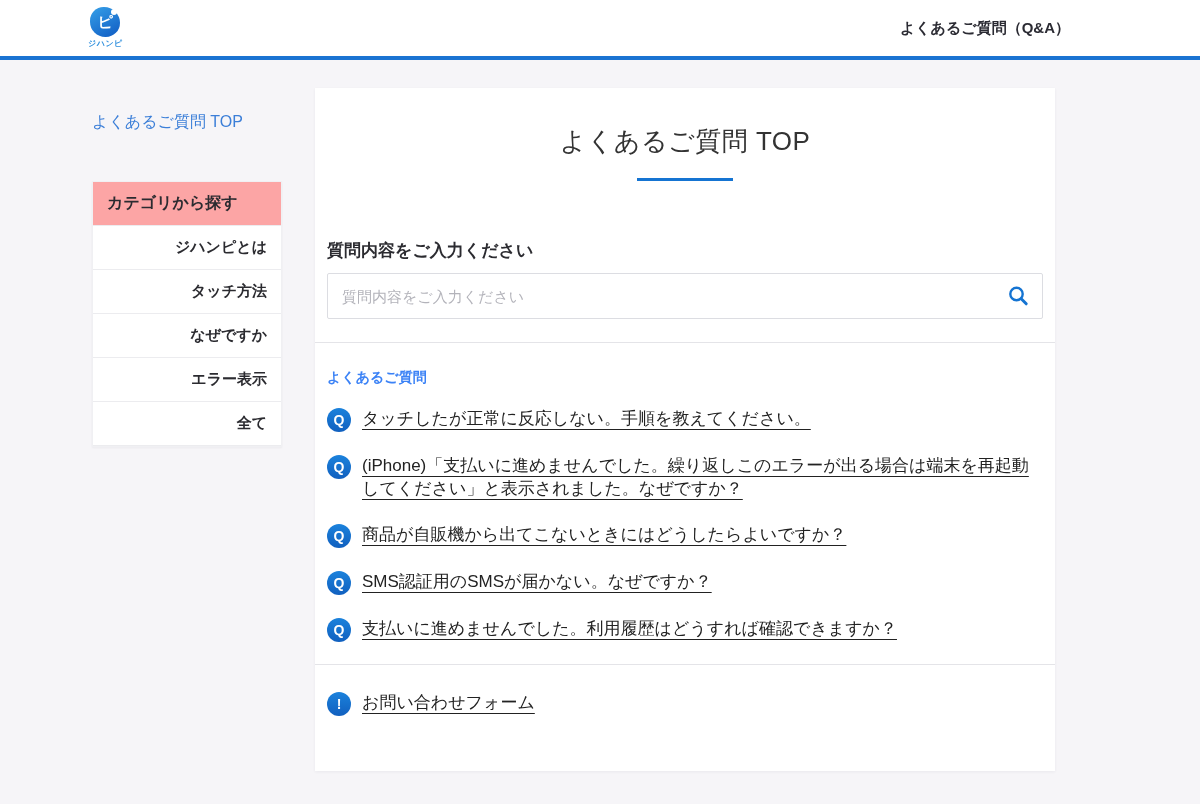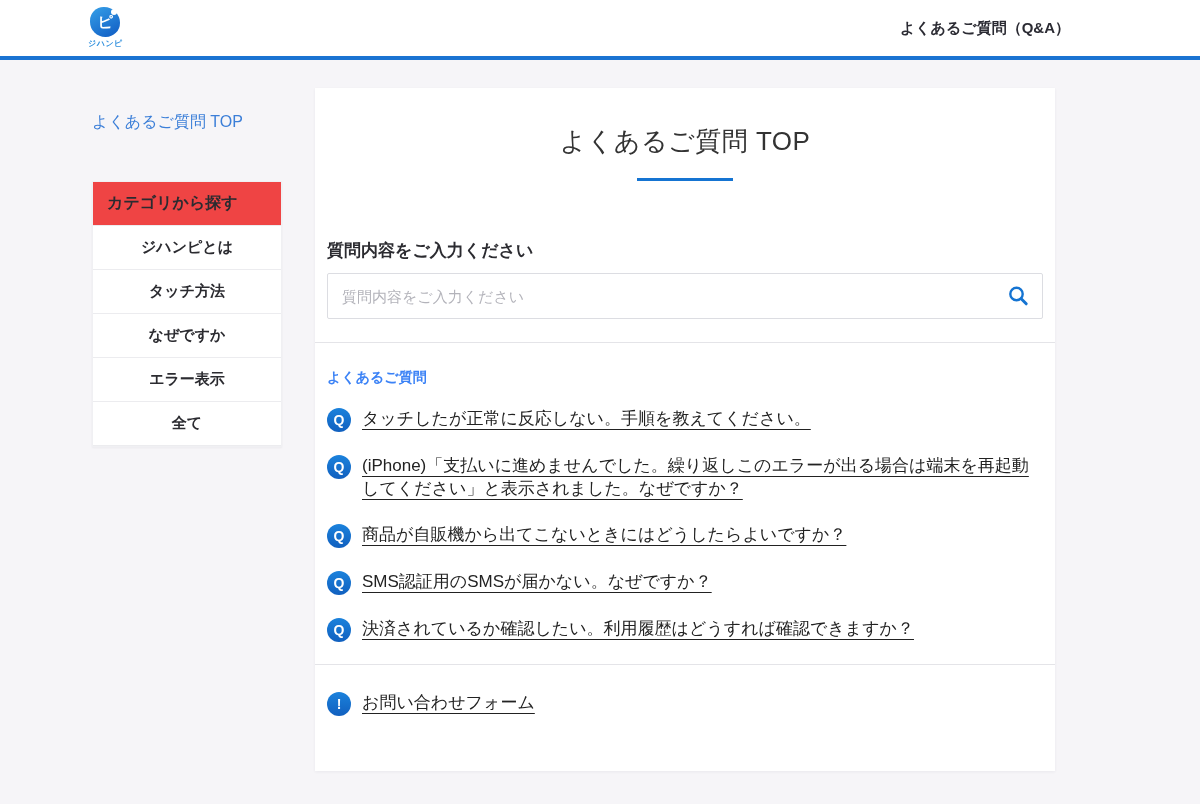--- a/index.html
+++ b/index.html
@@ -37,34 +37,34 @@
   .logo-brand { font-size:8px; color:#2e8fdd; font-weight:bold; margin-top:1px; letter-spacing:.5px; }
   .header-title { font-size:15px; font-weight:bold; color:#2b2b33; }
 
   
   .sidebar { position:absolute; left:92px; top:112px; width:190px; }
   .sidebar-top-link {
     color:#3c7fd8; font-size:16px; cursor:pointer; display:inline-block;
   }
   .category-box {
     margin-top:48px;
-    background:#ef4444;
+    background:#fca5a5;
     border:1px solid #f0f0f3;
     box-shadow:0 1px 2px rgba(40,40,60,.05);
   }
   .category-header {
     font-size:16px; font-weight:bold; color:#2b2b30;
     padding:11px 14px;
     border-bottom:1px solid #ececef;
   }
   .category-item {
     font-size:15px; font-weight:bold; color:#2b2b30;
     padding:12px 14px;
     border-bottom:1px solid #ececef;
-    display:flex; align-items:center; justify-content:center;
+    display:flex; align-items:center; justify-content:flex-end;
     cursor:pointer; background:#ffffff;
   }
   .category-item:last-child { border-bottom:1px solid #ececef; }
   .expand-icon { color:#1f7ad6; font-size:17px; font-weight:normal; line-height:1; }
 
   
   .main-panel {
     position:absolute; left:315px; top:88px; width:740px; height:683px;
     background:#ffffff;
     box-shadow:0 1px 3px rgba(40,40,60,.06);
@@ -189,21 +189,21 @@
       <li class="faq-item">
         <span class="q-badge">Q</span>
         <a class="faq-link">商品が自販機から出てこないときにはどうしたらよいですか？</a>
       </li>
       <li class="faq-item">
         <span class="q-badge">Q</span>
         <a class="faq-link">SMS認証用のSMSが届かない。なぜですか？</a>
       </li>
       <li class="faq-item">
         <span class="q-badge">Q</span>
-        <a class="faq-link">決済されているか確認したい。利用履歴はどうすれば確認できますか？</a>
+        <a class="faq-link">支払いに進めませんでした。利用履歴はどうすれば確認できますか？</a>
       </li>
     </ul>
   </div>
 
   <hr class="divider" style="margin-top:2px;">
 
   <div class="contact-section">
     <div class="contact-row">
       <span class="excl-badge">!</span>
       <a class="faq-link">お問い合わせフォーム</a>

